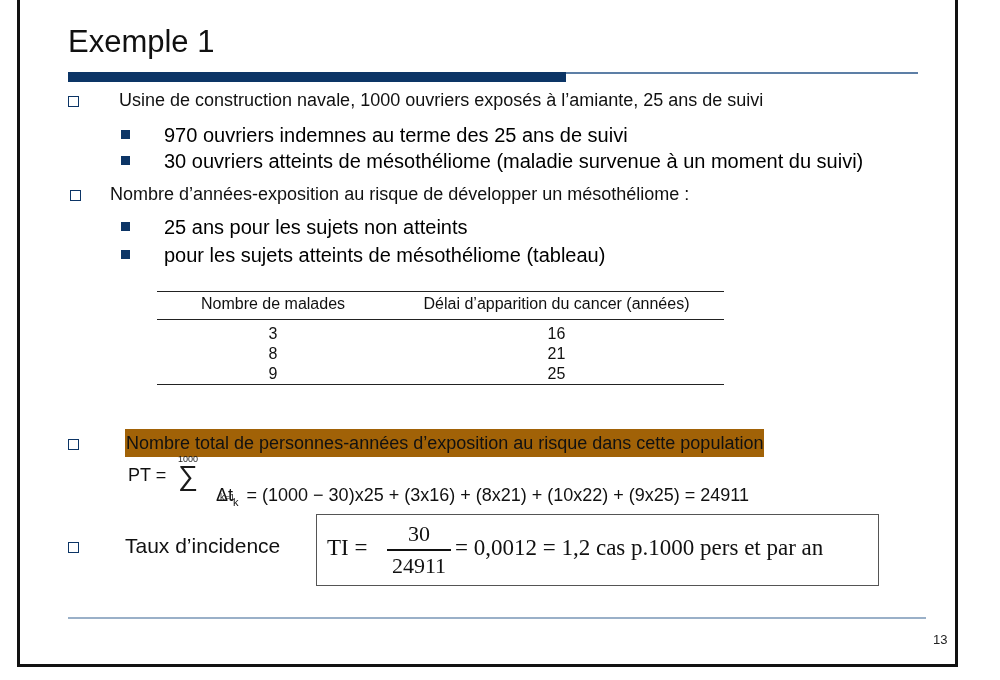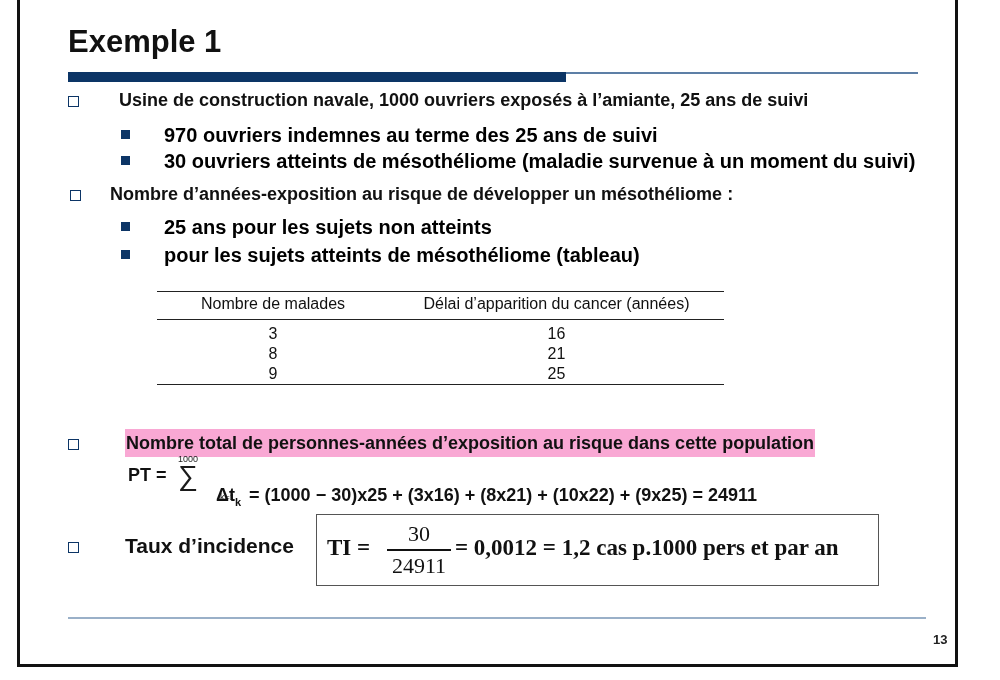--- a/index.html
+++ b/index.html
@@ -1,33 +1,33 @@
 <!DOCTYPE html>
 <html><head>
 <meta charset="utf-8">
 <style>
   html, body { margin: 0; padding: 0; background: #ffffff; }
   body { width: 1000px; height: 680px; position: relative; overflow: hidden;
          font-family: "Liberation Sans", sans-serif; color: #1a1a1a; }
   .slide { position: absolute; left: 17px; top: -6px; width: 935px; height: 670px;
            border: 3px solid #111; border-top: none; box-sizing: content-box; background: #fff; }
-  .abs { position: absolute; font-weight: bold; }
+  .abs { position: absolute; }
   .title { left: 48px; top: 30px; font-size: 31px; color: #111; white-space: nowrap; }
   .title-bar-thick { left: 48px; top: 78px; width: 498px; height: 10px; background: #0c3566; }
   .title-bar-thin { left: 546px; top: 78px; width: 352px; height: 1.5px; background: #5d7fa6; }
   .lvl1 { font-size: 18px; color: #111; white-space: nowrap; }
   .lvl2 { font-size: 20px; color: #000000; white-space: nowrap; }
   .hollow { position: absolute; width: 11px; height: 11px; border: 1.5px solid #0c3566; box-sizing: border-box; }
   .solid { position: absolute; width: 9px; height: 9px; background: #0c3566; }
   table.data { position: absolute; left: 137px; top: 297px; width: 567px; border-collapse: collapse;
                font-size: 16px; color: #111; }
   table.data th { font-weight: normal; padding: 3px 0 6px 0; border-top: 1.5px solid #222; border-bottom: 1.5px solid #222; }
   table.data td { text-align: center; padding: 0; line-height: 20px; }
   table.data tr.last td { border-bottom: 1.5px solid #222; }
-  .highlight { background: #f9a8d4; padding: 4px 1px; }
+  .highlight { background: #a16207; padding: 4px 1px; }
   .formula { font-size: 18px; color: #111; white-space: nowrap; }
   .sigma { position: absolute; font-size: 28px; line-height: 28px; }
   .sig-top { position: absolute; font-size: 9px; text-align: right; }
   .sig-bot { position: absolute; font-size: 9px; padding-left: 38px; }
   .box { position: absolute; left: 296px; top: 520px; width: 563px; height: 72px;
          border: 1.5px solid #555; box-sizing: border-box; font-family: "Liberation Serif", serif; color: #111; }
   .frac { position: absolute; left: 70px; top: 6px; width: 64px; text-align: center; font-size: 22px; }
   .frac .num { display: block; line-height: 26px; }
   .frac .line { display: block; height: 1.5px; background: #111; margin: 2px 0; }
   .frac .den { display: block; line-height: 26px; }

